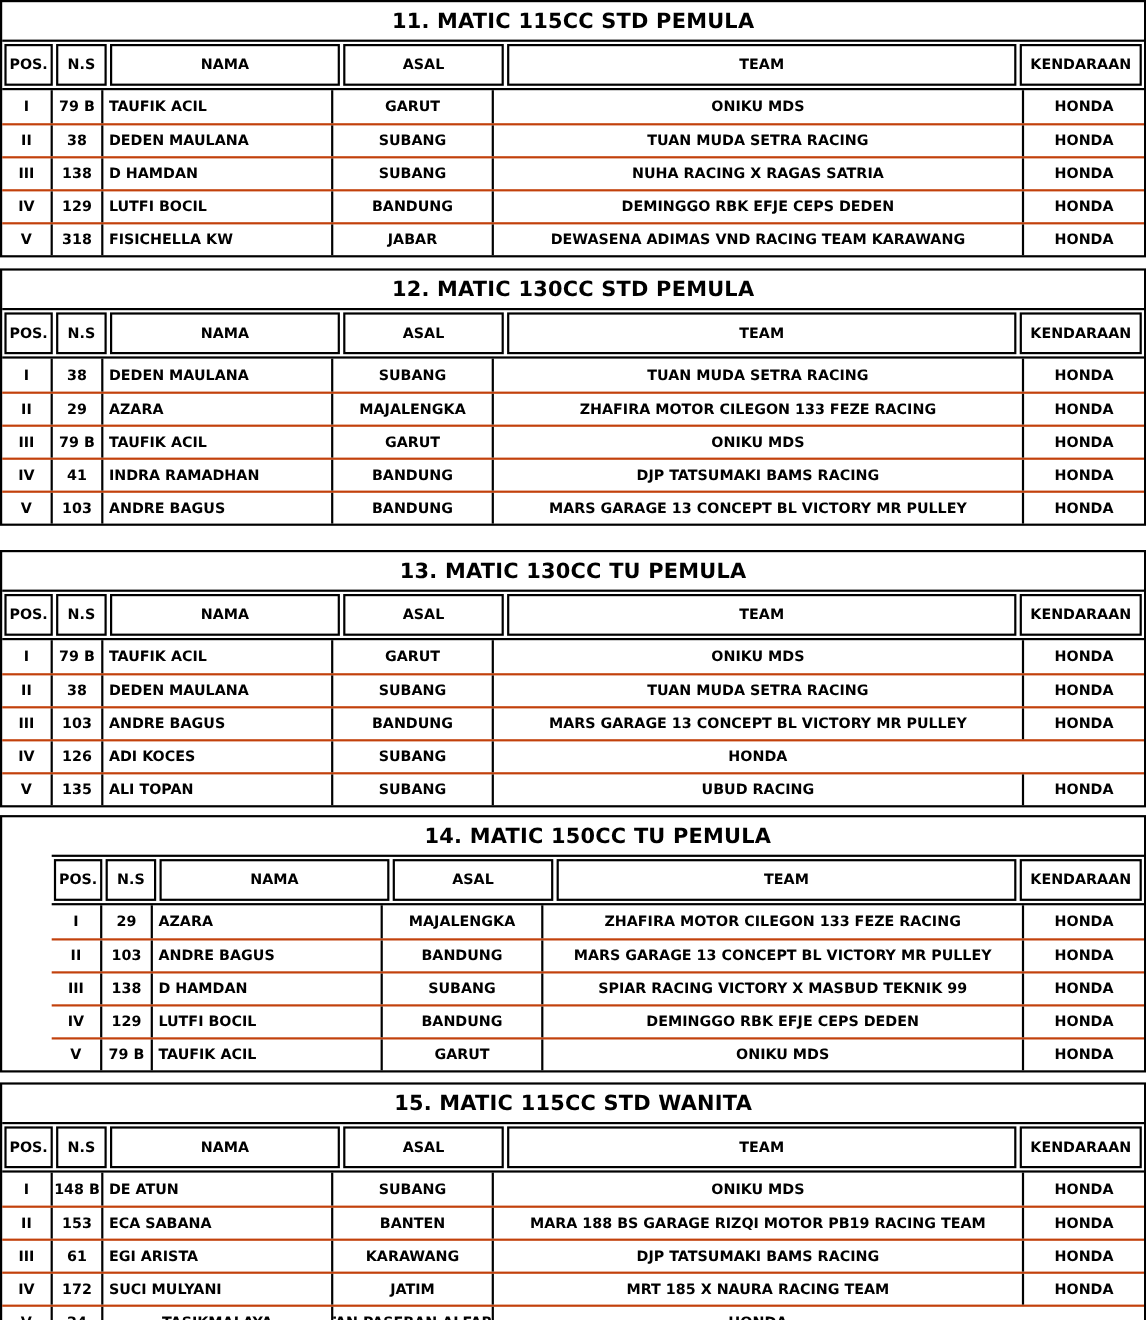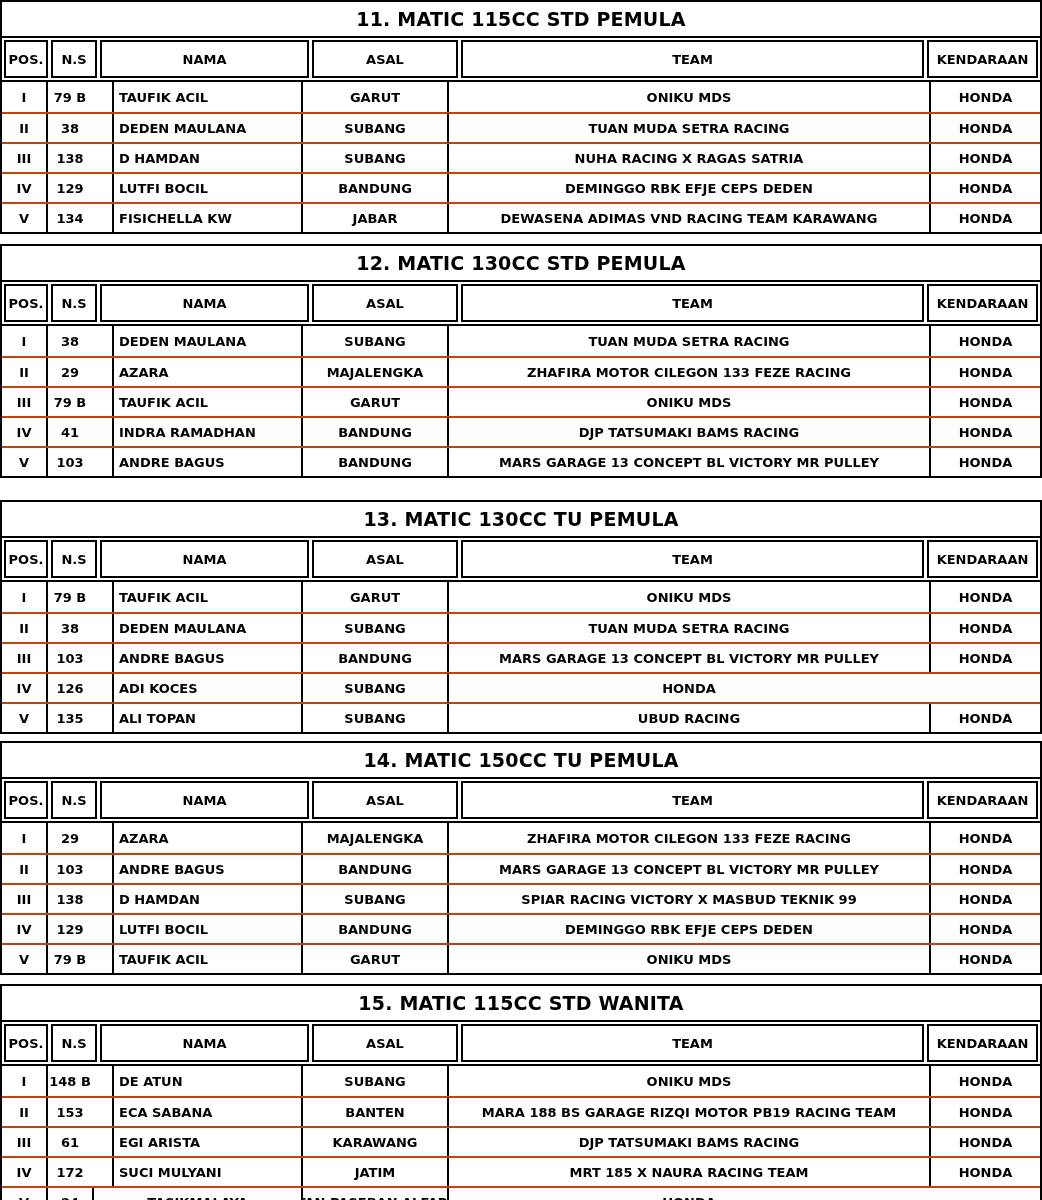--- a/index.html
+++ b/index.html
@@ -19,21 +19,21 @@
   .block {
     box-sizing: border-box;
     width: 1042px;
     border: 2px solid #000;
     background: #fff;
   }
   
   #tables-root .block:nth-child(1) { margin-bottom: 10px; }
   #tables-root .block:nth-child(2) { margin-bottom: 22px; }
   #tables-root .block:nth-child(3) { margin-bottom: 7px; }
-  #tables-root .block:nth-child(4) { margin-bottom: 9px; }
+  #tables-root .block:nth-child(4) { margin-bottom: 9px; padding-left: 45px; }
 
   .block-title {
     box-sizing: border-box;
     height: 36px;
     border-bottom: 2px solid #000;
     display: flex;
     align-items: center;
     justify-content: center;
     font-size: 19px;
     letter-spacing: 0.2px;
@@ -73,21 +73,21 @@
     display: flex;
     align-items: center;
     justify-content: center;
     font-size: 13px;
     white-space: nowrap;
     overflow: hidden;
     border-left: 2px solid #000;
     padding: 0 2px;
   }
   .cell:first-child { border-left: none; }
-  .cell.c2 { justify-content: flex-start; padding-left: 5px; margin-left: 20px; }
+  .cell.c2 { justify-content: flex-start; padding-left: 5px; }
 </style>
 </head>
 <body>
 
 <div id="tables-root">
   <div class="block">
     <div class="block-title">11. MATIC 115CC STD PEMULA</div>
     <div class="header-row">
         <div class="header-cell">POS.</div>
         <div class="header-cell">N.S</div>
@@ -128,21 +128,21 @@
     <div class="cell c0">IV</div>
     <div class="cell c1">129</div>
     <div class="cell c2">LUTFI BOCIL</div>
     <div class="cell c3">BANDUNG</div>
     <div class="cell c4">DEMINGGO RBK EFJE CEPS DEDEN</div>
     <div class="cell c5">HONDA</div>
   </div>
 
   <div class="row">
     <div class="cell c0">V</div>
-    <div class="cell c1">134</div>
+    <div class="cell c1">318</div>
     <div class="cell c2">FISICHELLA KW</div>
     <div class="cell c3">JABAR</div>
     <div class="cell c4">DEWASENA ADIMAS VND RACING TEAM KARAWANG</div>
     <div class="cell c5">HONDA</div>
   </div>
 </div>
   </div>
 
   <div class="block">
     <div class="block-title">12. MATIC 130CC STD PEMULA</div>

